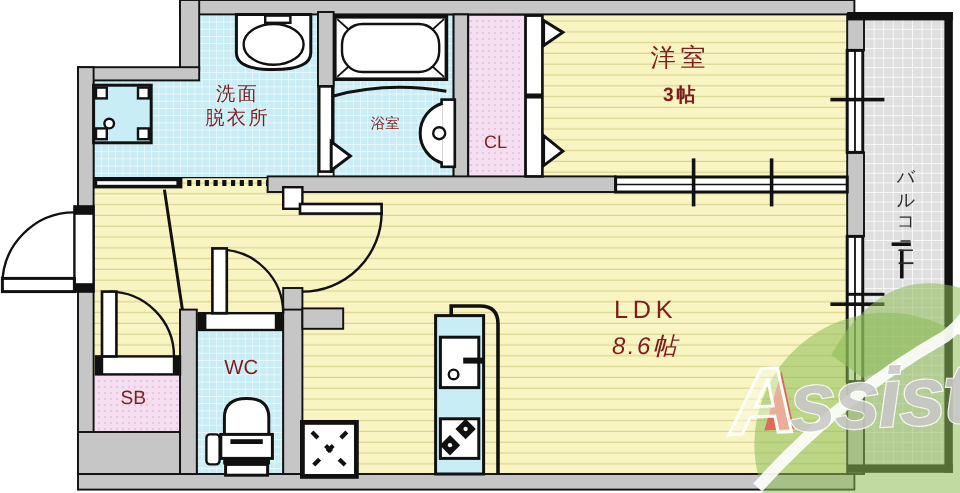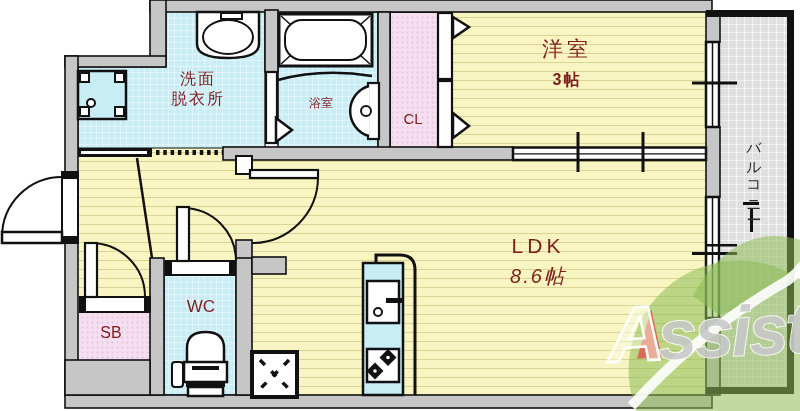--- a/index.html
+++ b/index.html
@@ -223,20 +223,20 @@
 <div class="lbl" style="left:148px;top:69px;width:100px;font-size:16px;">
   <div class="s2">洗面</div>
   <div class="s2">脱衣所</div>
 </div>
 <div class="lbl s1" style="left:281px;top:96px;width:80px;font-size:12px;">浴室</div>
 <div class="lbl s2" style="left:393px;top:70px;width:40px;font-size:15px;margin-top:40px;">CL</div>
 <div class="lbl" style="left:507px;top:33px;width:120px;line-height:31px;">
   <div class="s1" style="font-size:21px;">洋室</div>
   <div class="s2" style="font-size:16px;font-weight:bold;">3帖</div>
 </div>
-<div class="lbl" style="left:458px;top:230px;width:160px;line-height:31px;">
+<div class="lbl" style="left:458px;top:243px;width:160px;line-height:31px;">
   <div class="s1" style="font-size:21px;">LDK</div>
   <div class="s2" style="font-size:20px;font-style:italic;">8.6帖</div>
 </div>
 <div class="lbl s2" style="left:71px;top:323px;width:80px;font-size:16px;">SB</div>
 <div class="lbl s1" style="left:161px;top:296px;width:80px;font-size:17px;">WC</div>
 <div class="v-lbl" style="left:744px;top:131px;height:115px;">バルコニー</div>
 </div>
 
 </body></html>

